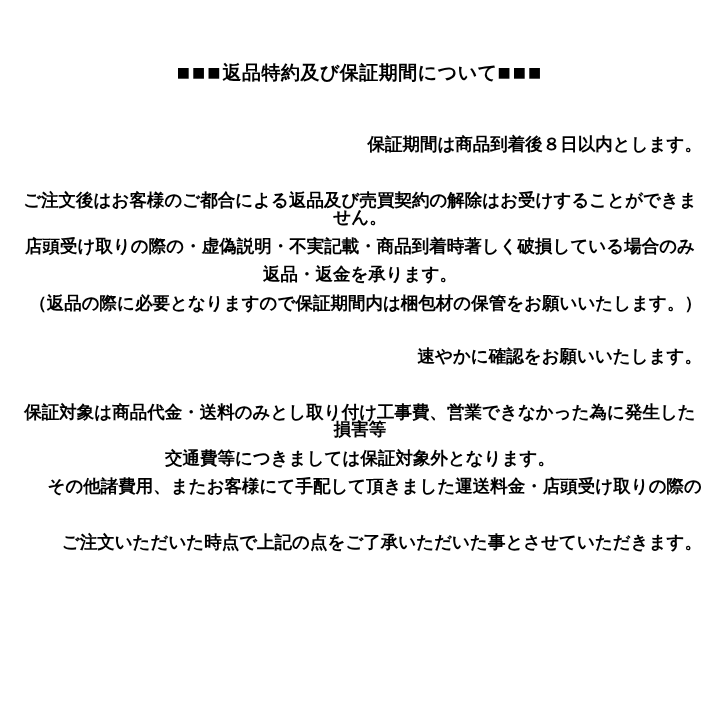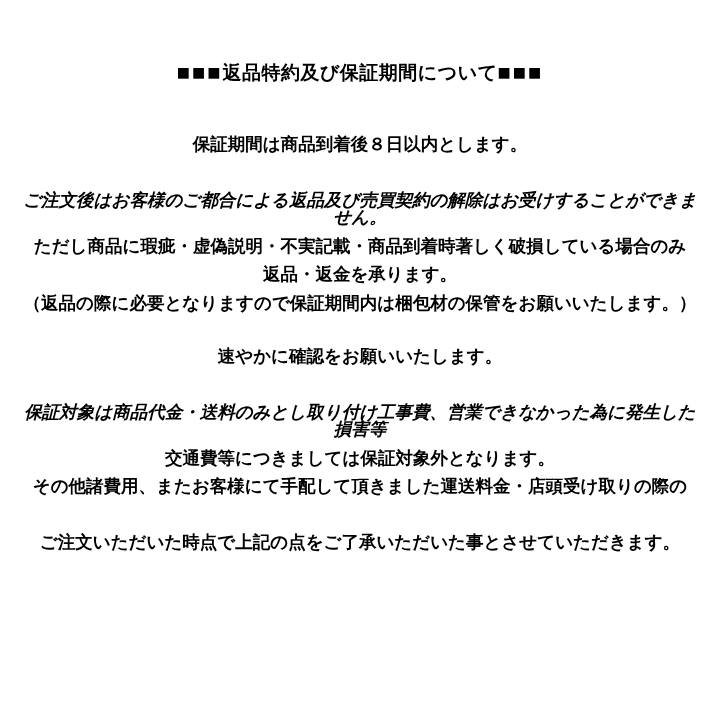--- a/index.html
+++ b/index.html
@@ -38,47 +38,47 @@
   }
   .block {
     margin-bottom: 26px;
   }
   .block .line {
     font-size: 17.5px;
     margin-bottom: 11px;
   }
   .block .line:last-child {
     margin-bottom: 0;
+    text-align: right;
   }
   .b-warranty { margin-bottom: 38px; }
   .b-cancel   { margin-bottom: 36px; }
   .b-after    { margin-bottom: 38px; }
   .b-scope    { margin-bottom: 38px; }
   .b-consent  { margin-bottom: 0; }
   .wide {
     font-size: 17px;
-    font-style: italic;
   }
 </style>
 </head>
 <body>
 
 <div class="page">
 
   <div class="line title">
     <span class="sq">■■■</span><span>返品特約及び保証期間について</span><span class="sq">■■■</span>
   </div>
 
   <div class="block b-warranty">
     <div class="line">保証期間は商品到着後８日以内とします。</div>
   </div>
 
   <div class="block b-cancel">
     <div class="line wide">ご注文後はお客様のご都合による返品及び売買契約の解除はお受けすることができません。</div>
-    <div class="line">ただし商品に瑕疵・虚偽説明・不実記載・商品到着時著しく破損している場合のみ</div>
+    <div class="line">店頭受け取りの際の・虚偽説明・不実記載・商品到着時著しく破損している場合のみ</div>
     <div class="line">返品・返金を承ります。</div>
     <div class="line">（返品の際に必要となりますので保証期間内は梱包材の保管をお願いいたします。）</div>
   </div>
 
   <div class="block b-after">
     <div class="line">速やかに確認をお願いいたします。</div>
   </div>
 
   <div class="block b-scope">
     <div class="line wide">保証対象は商品代金・送料のみとし取り付け工事費、営業できなかった為に発生した損害等</div>

